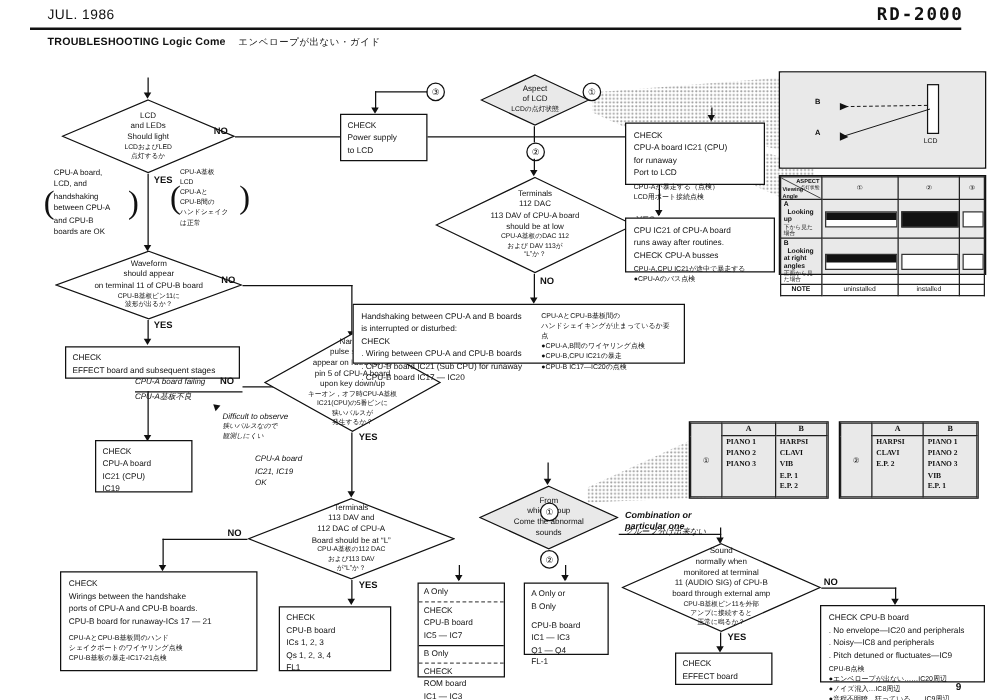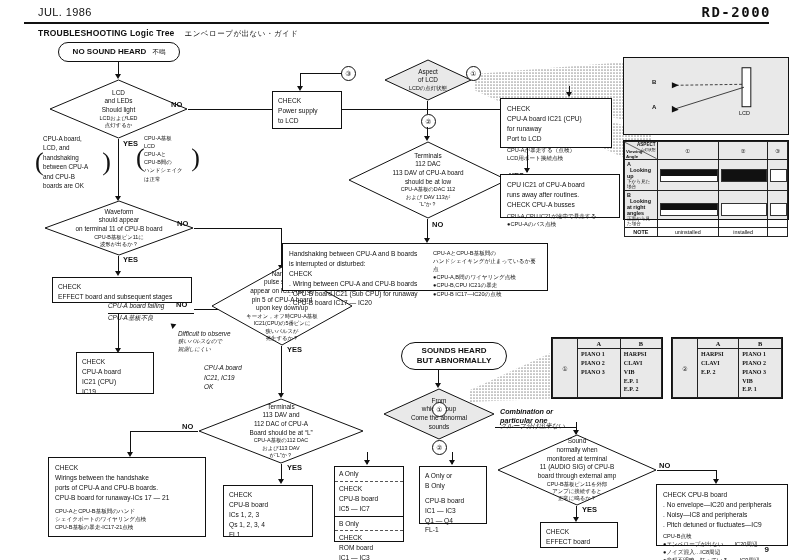--- a/index.html
+++ b/index.html
@@ -91,28 +91,24 @@
 </style>
 </head>
 <body>
 
 <div class="page">
 
   <div class="hdr-date">JUL. 1986</div>
   <div class="hdr-model">RD-2000</div>
   <div class="hdr-rule"></div>
   <div class="title">
-    <span>TROUBLESHOOTING Logic Tree</span><span class="jp">エンベロープが出ない・ガイド</span>
+    <span>TROUBLESHOOTING Logic Come</span><span class="jp">エンベロープが出ない・ガイド</span>
   </div>
   <div class="pageno">9</div>
 
-  <div class="node stad" style="left:58px;top:42px;width:122px;height:20px;">
-    <span>NO SOUND HEARD</span>
-      <span class="jp">不鳴</span>
-  </div>
   <div class="ln lnv" style="left:118px;top:62px;height:14px;"></div>
   <div class="arrow ar-d" style="left:115px;top:74px;"></div>
 
   <div class="dia" style="left:49px;top:79px;width:139px;height:60px;">
     <div class="shape">
       <svg viewBox="0 0 139 60" preserveAspectRatio="none">
           <polygon points="69.5,1 138,30 69.5,59 1,30" fill="#fff" stroke="#111" stroke-width="1"></polygon>
         </svg>
     </div>
     <div class="txt">
@@ -451,24 +447,20 @@
     </tbody>
       </table>
   </div>
 
   <div class="wedge" style="left:470px;top:346px;width:96px;height:60px;">
     <svg viewBox="0 0 96 60" preserveAspectRatio="none">
       <polygon points="0,44 96,0 96,52 0,56" fill="url(#htone)"></polygon>
     </svg>
   </div>
 
-  <div class="node stad" style="left:401px;top:342px;width:106px;height:28px;flex-direction:column;line-height:1.3;">
-    <span>SOUNDS HEARD</span>
-    <span>BUT ABNORMALLY</span>
-  </div>
   <div class="ln lnv" style="left:438px;top:370px;height:16px;"></div>
   <div class="arrow ar-d" style="left:435px;top:383px;"></div>
 
   <div class="dia" style="left:383px;top:388px;width:112px;height:52px;">
     <div class="shape">
       <svg viewBox="0 0 112 52" preserveAspectRatio="none">
           <polygon points="56,1 111,26 56,51 1,26" fill="#e9e9e9" stroke="#111" stroke-width="1"></polygon>
         </svg>
     </div>
     <div class="txt">

